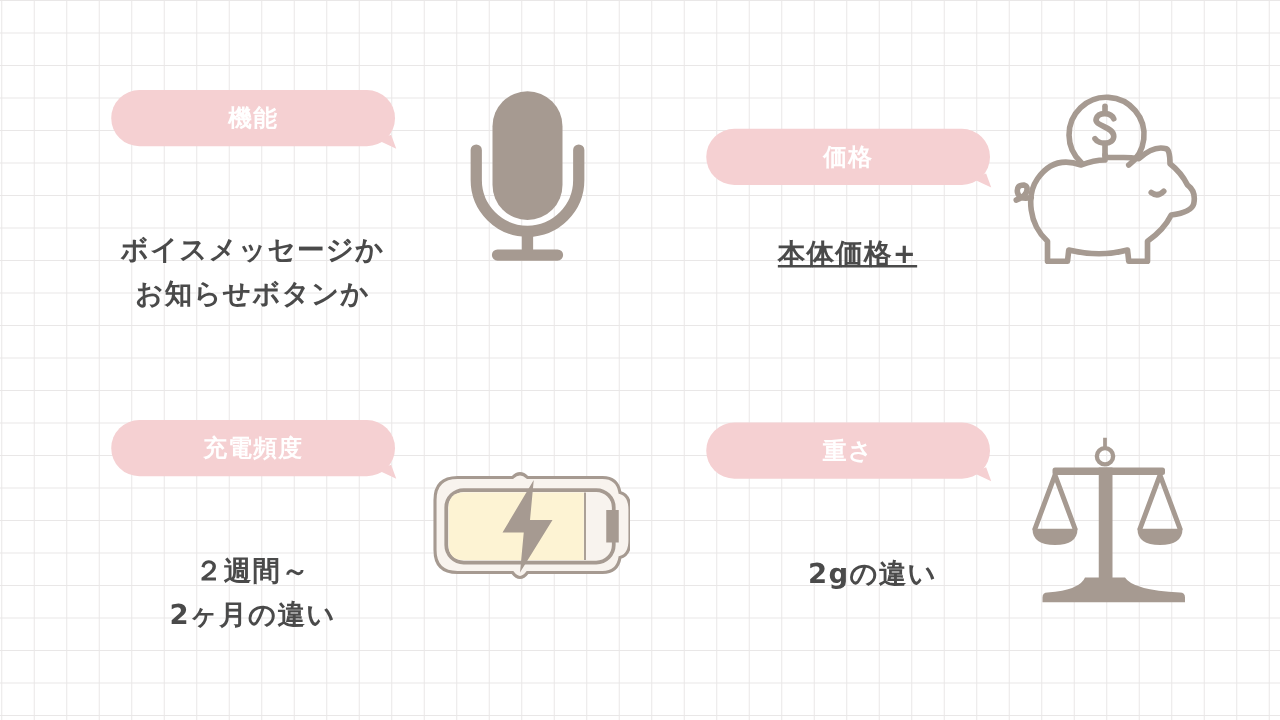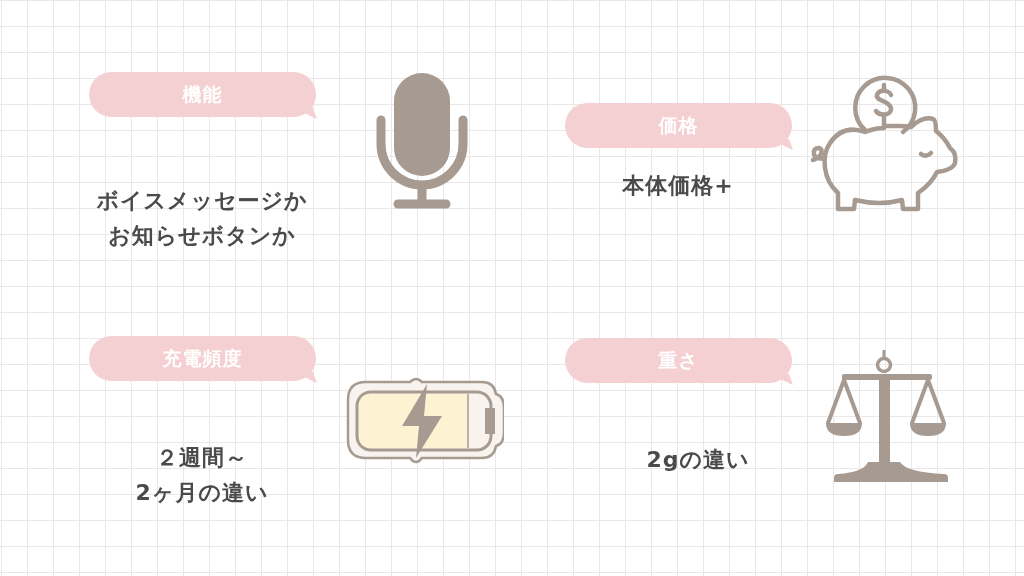--- a/index.html
+++ b/index.html
@@ -75,21 +75,21 @@
     <rect x="22" y="3" width="56" height="103" rx="28" fill="#a69a91"></rect>
     <path d="M9 50 L9 74 A41 41 0 0 0 91 74 L91 50" fill="none" stroke="#a69a91" stroke-width="9" stroke-linecap="round"></path>
     <line x1="50" y1="115" x2="50" y2="134" stroke="#a69a91" stroke-width="9"></line>
     <line x1="26" y1="134" x2="74" y2="134" stroke="#a69a91" stroke-width="9" stroke-linecap="round"></line>
   </svg>
 </div>
 
 <div class="bubble" style="left:565px; top:71px;margin-top:32px;">
   <span>価格</span>
 </div>
-<div class="desc" style="left:528px; top:125px;">
+<div class="desc" style="left:528px; top:143px;text-decoration:underline;">
   <div>本体価格+</div>
 </div>
 <div class="icon" style="left:805px; top:68px;">
   <svg width="160" height="150" viewBox="0 0 160 150">
     <g fill="none" stroke="#a69a91" stroke-width="4.5" stroke-linecap="round" stroke-linejoin="round">
 
       <path d="M60 62 A30 30 0 1 1 98 64"></path>
 
       <path d="M86 27 C84 22 74 21 72 27 C70 33 86 33 86 41 C86 48 74 48 71 43"></path>
       <line x1="79" y1="17" x2="79" y2="22"></line>

